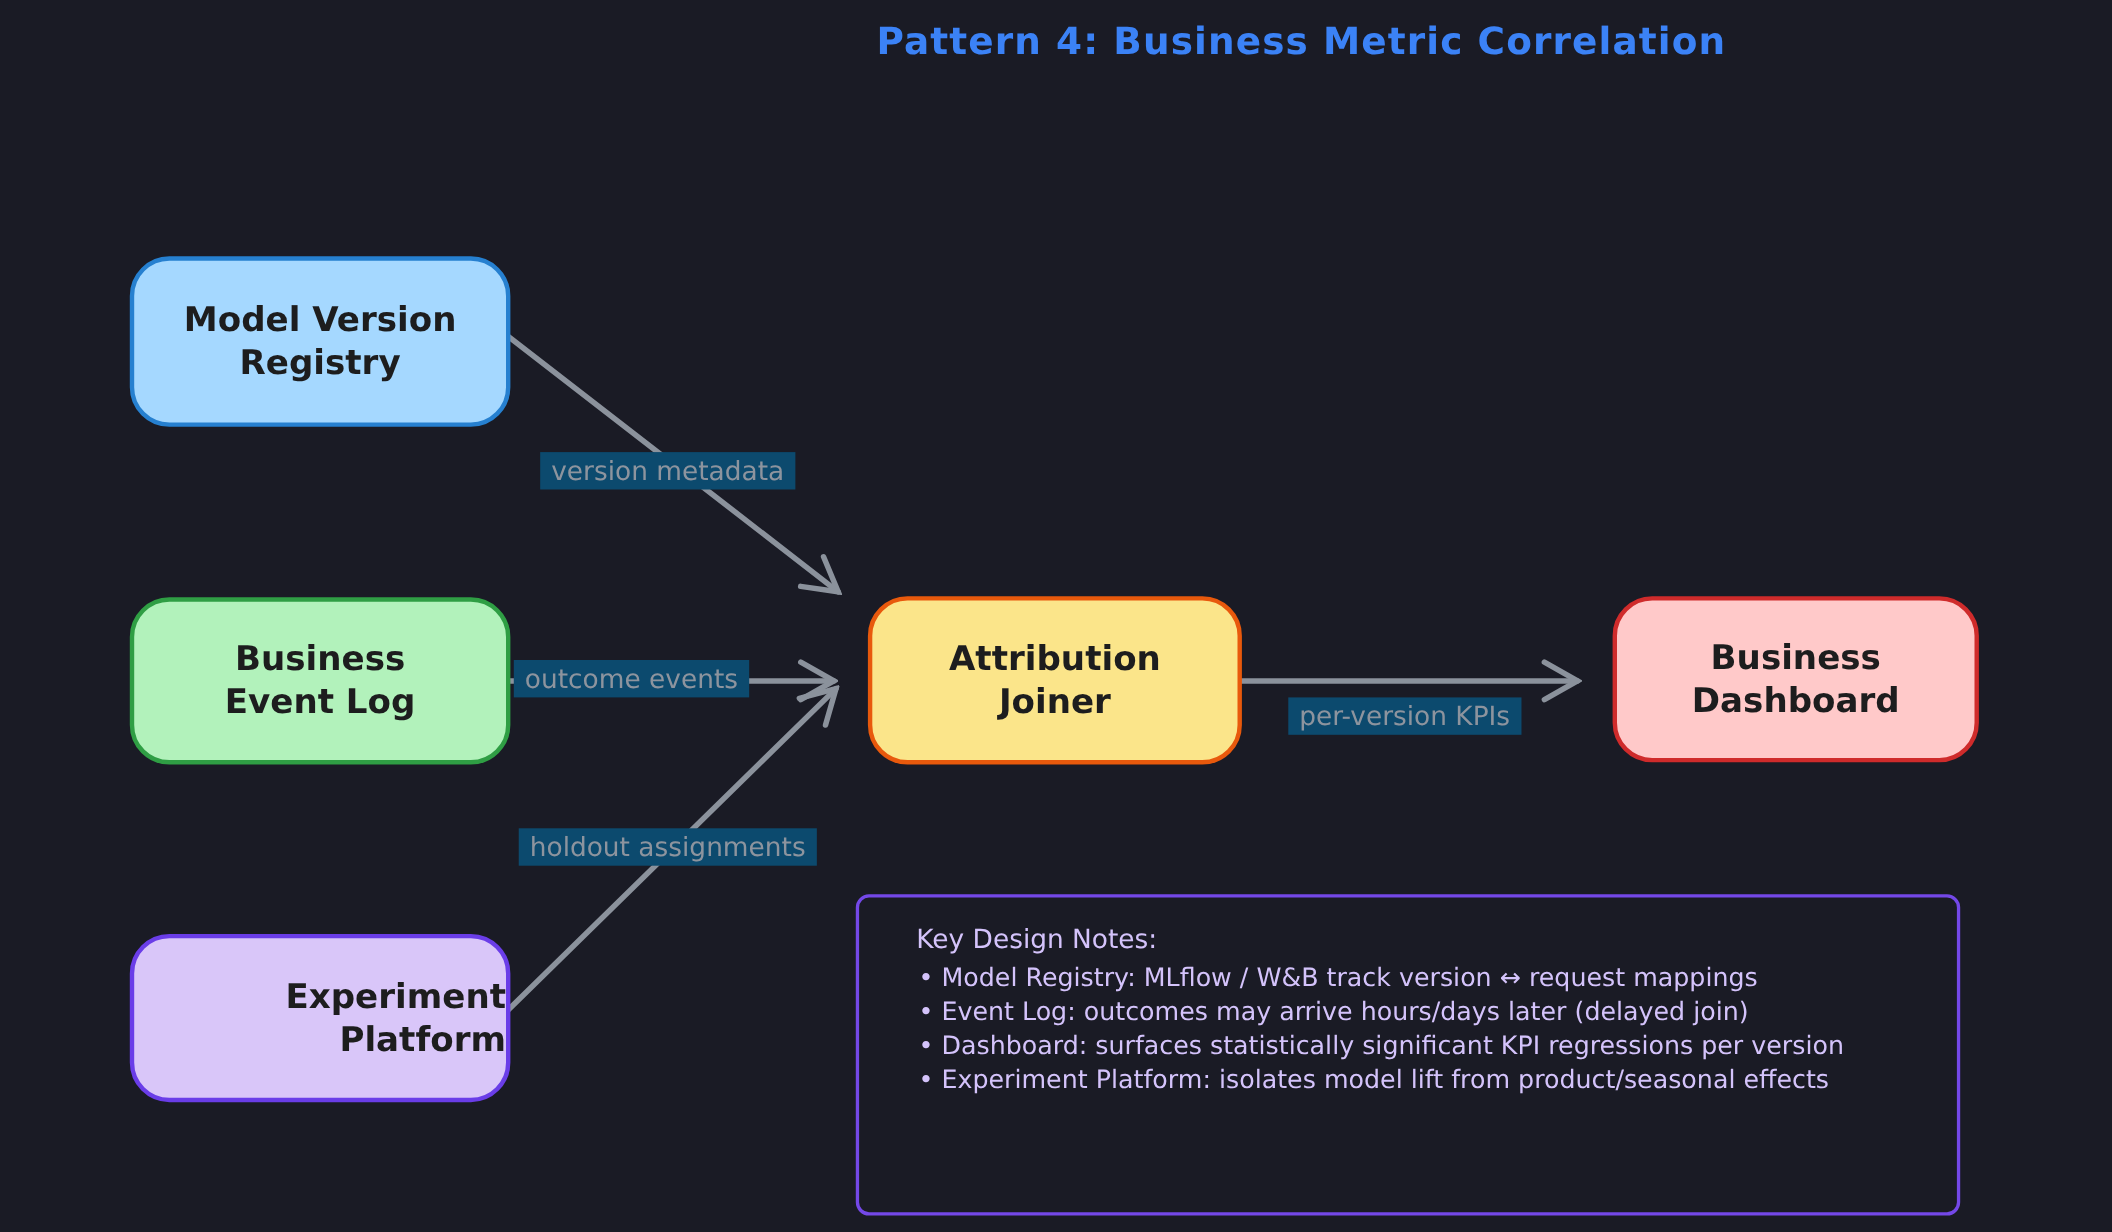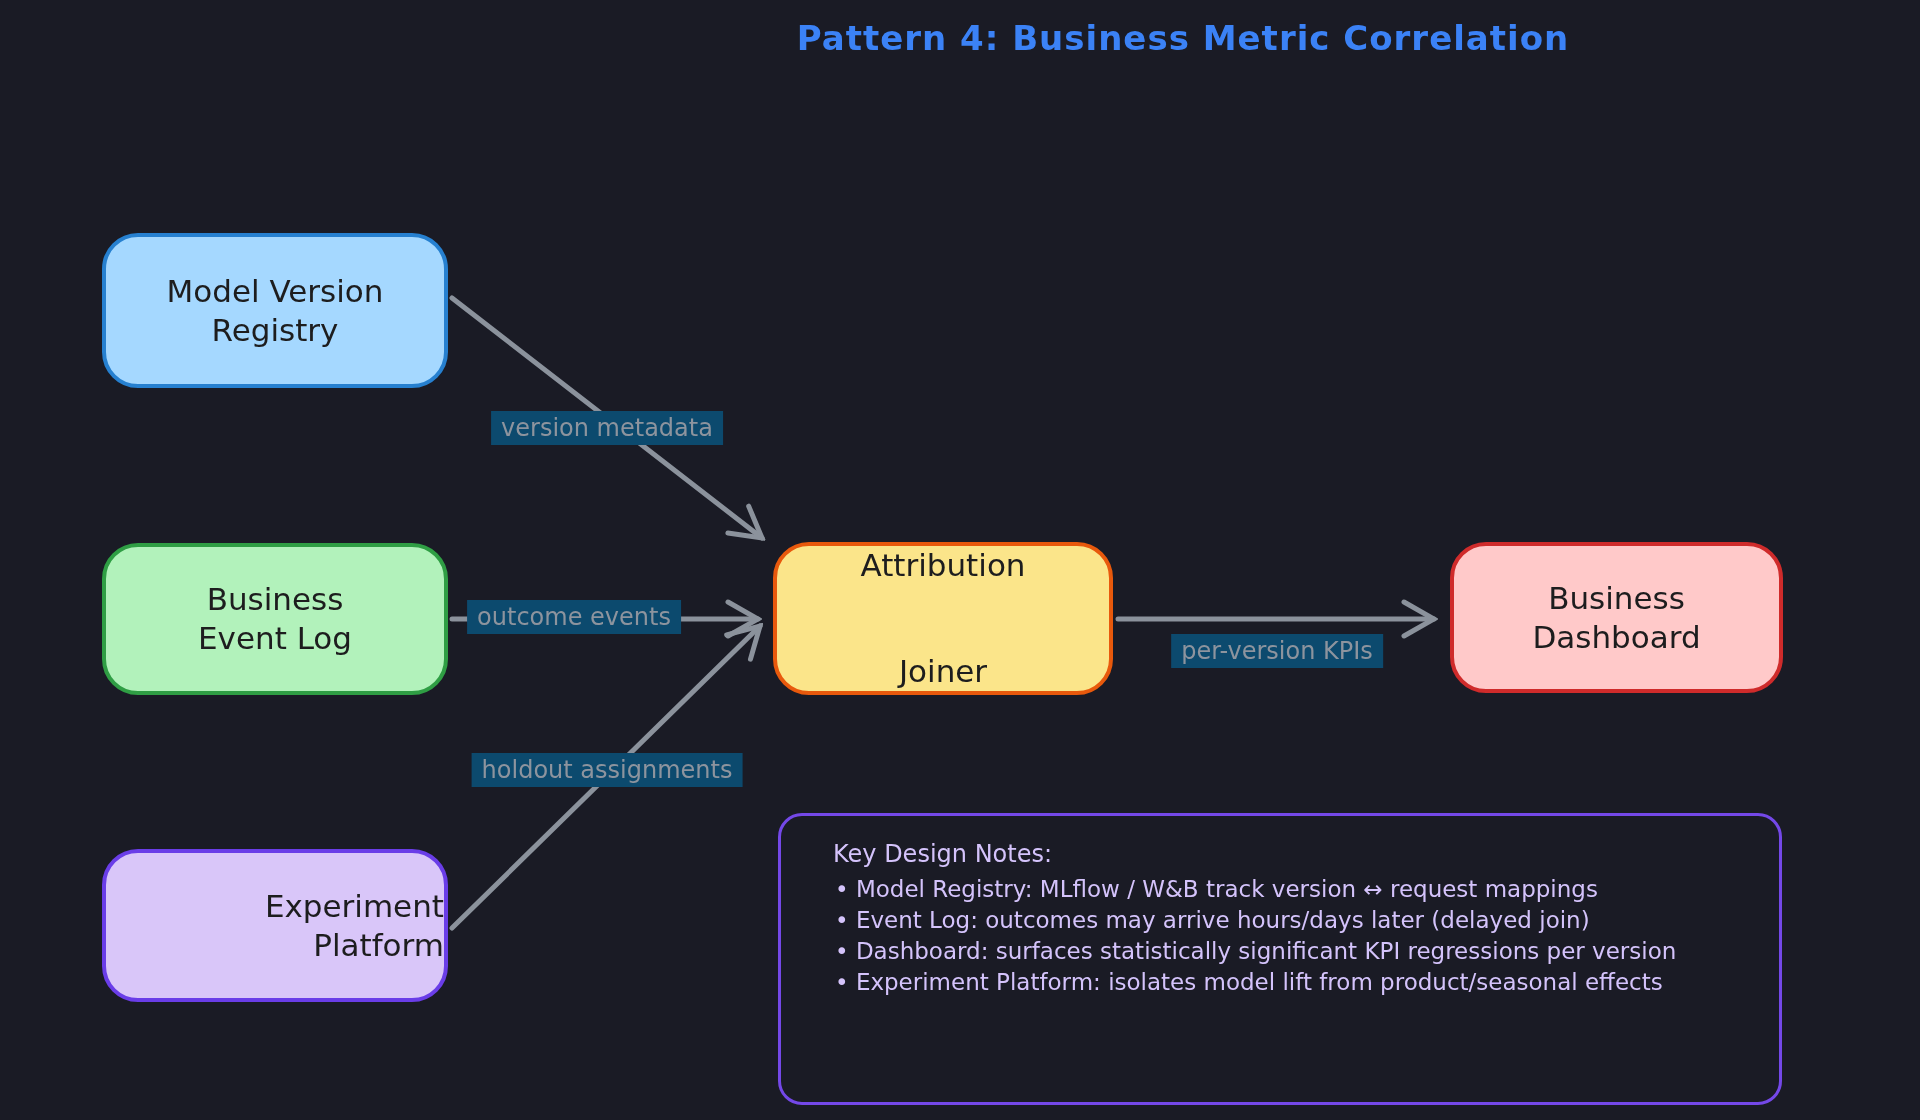--- a/index.html
+++ b/index.html
@@ -23,46 +23,47 @@
   .node{
     position:absolute;
     box-sizing:border-box;
     border-radius:36px;
     display:flex;
     flex-direction:column;
     align-items:center;
     justify-content:center;
     text-align:center;
     font-size:31px;
-    font-weight:400;
+    font-weight:700;
     color:#1d1d1e;
     line-height:1.25;
+    margin-left:16px;
   }
   .node-mvr{left:102px;top:233px;width:346px;height:155px;background:#a5d8ff;border:4px solid #2680d0;}
   .node-bel{left:102px;top:543px;width:346px;height:152px;background:#b2f2bb;border:4px solid #2f9e44;}
   .node-exp{left:102px;top:849px;width:346px;height:153px;background:#d9c6f9;border:4px solid #6a3de8;align-items:flex-end;}
-  .node-aj {left:773px;top:542px;width:340px;height:153px;background:#fbe58a;border:4px solid #e8590c;justify-content:space-between;}
+  .node-aj {left:773px;top:542px;width:340px;height:153px;background:#fbe58a;border:4px solid #e8590c;}
   .node-bd {left:1450px;top:542px;width:333px;height:151px;background:#ffc9c9;border:4px solid #cf2b2b;}
   svg.arrows{position:absolute;left:0;top:0;}
   .edge-label{
     position:absolute;
     transform:translate(-50%,-50%);
     background:#0c4a6e;
     color:#8d949e;
     font-size:24px;
     padding:3px 10px;
     white-space:nowrap;
   }
   .notes{
     position:absolute;
     left:778px;top:813px;
     width:1004px;height:292px;
     box-sizing:border-box;
     border:3.5px solid #7448e8;
-    border-radius:24px;
+    border-radius:12px;
     padding:24px 30px 0 52px;
     color:#d4c3fb;
   }
   .notes-title{
     font-size:24px;
     margin:0 0 6px 0;
     font-weight:400;
   }
   .notes-list{
     list-style:none;

